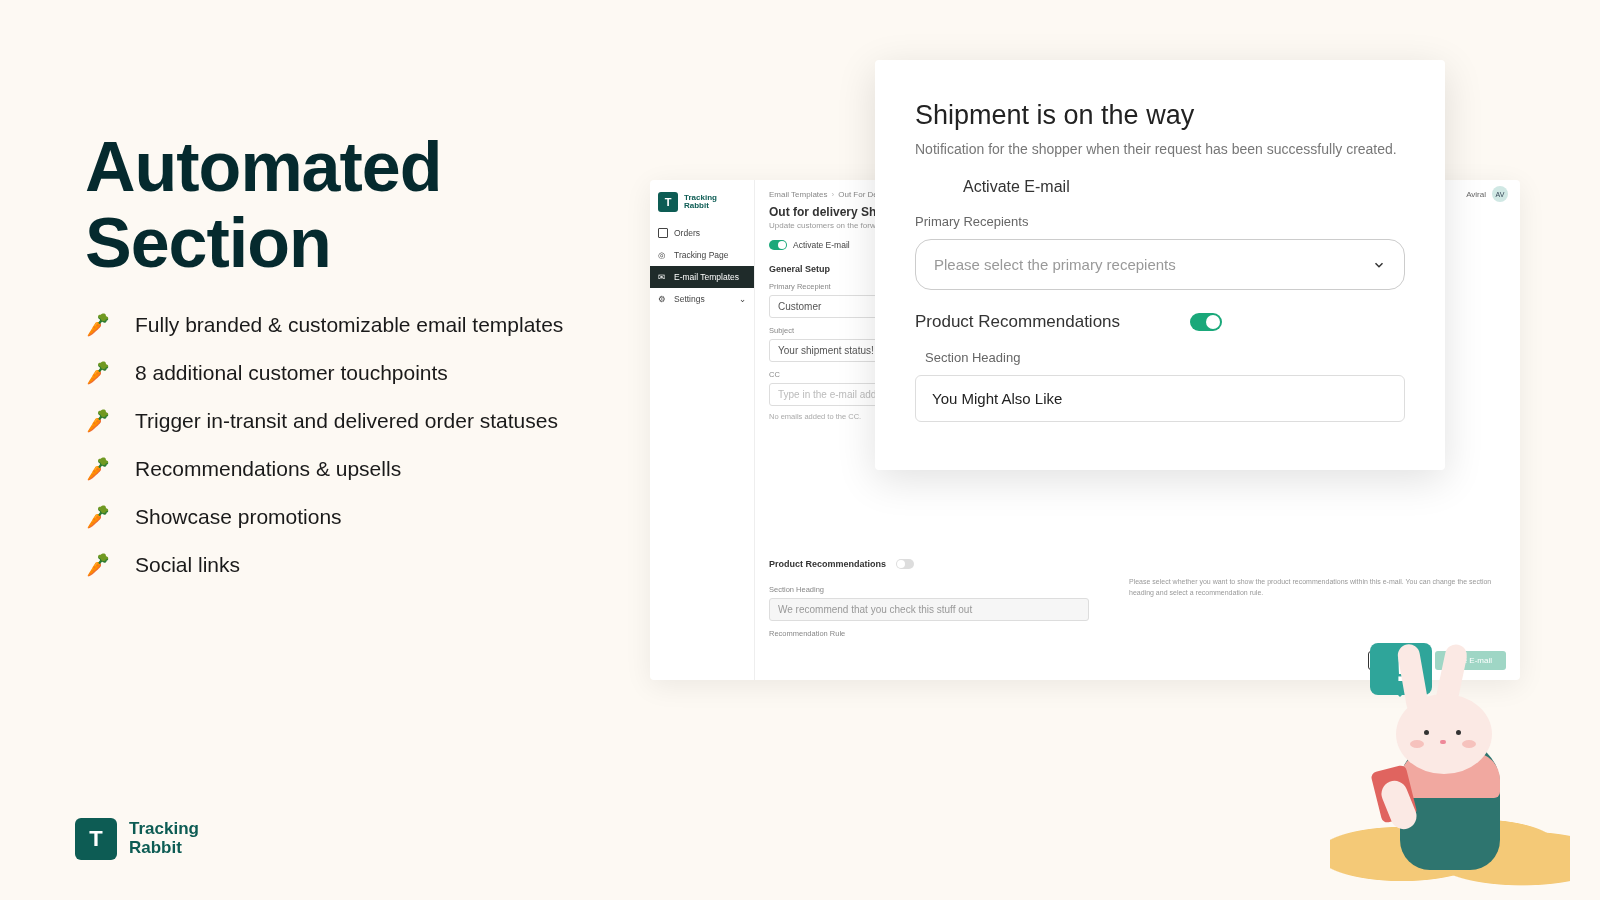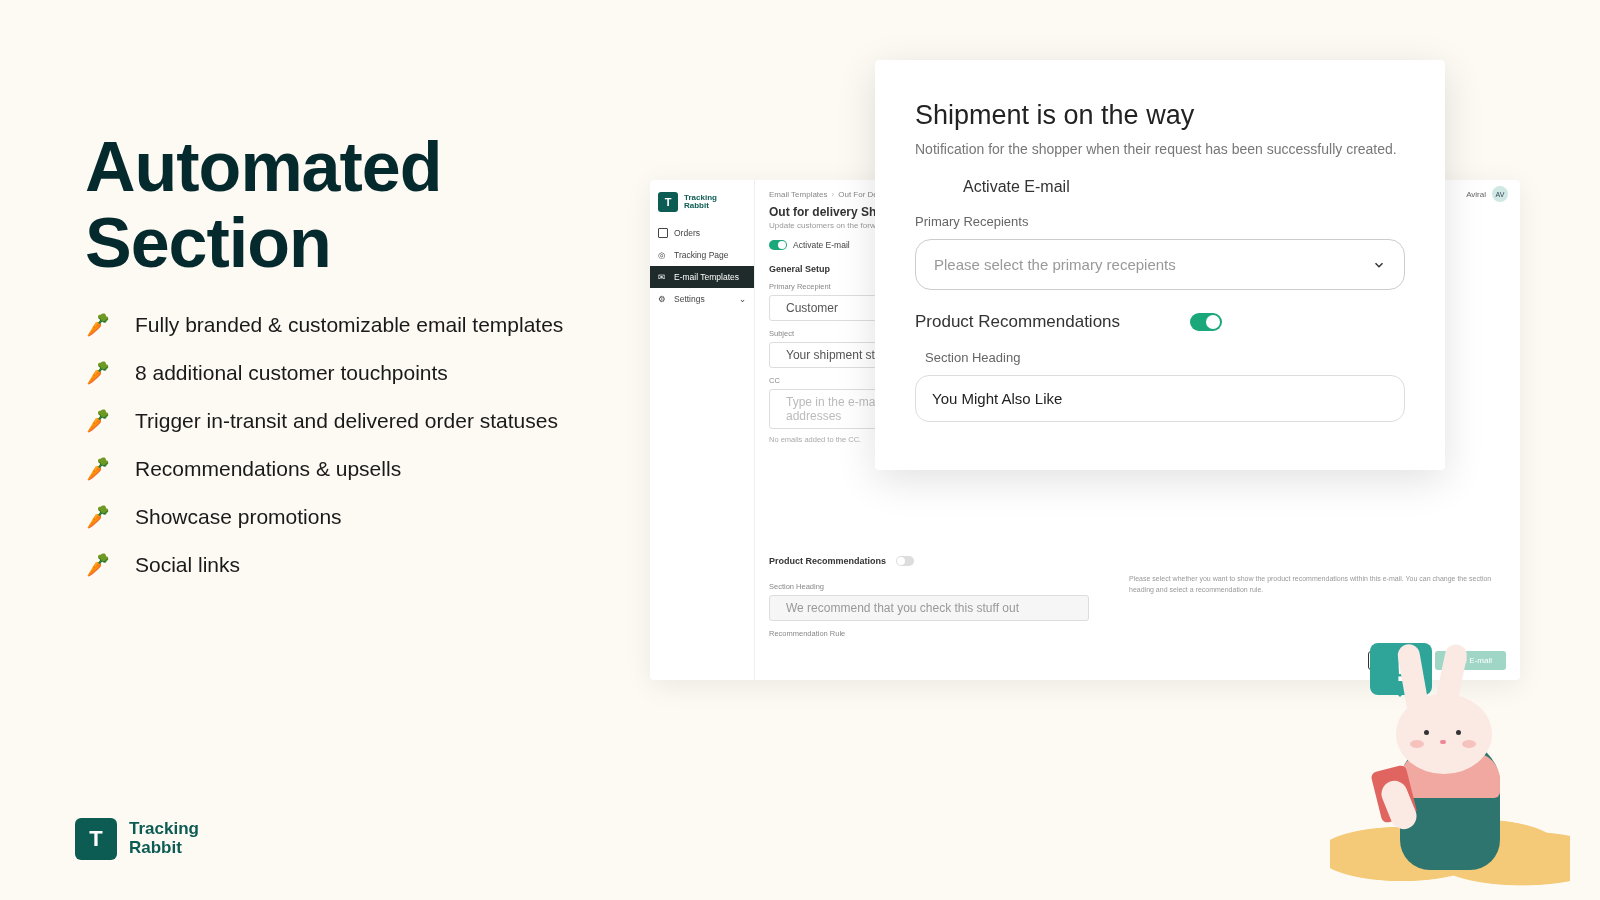--- a/index.html
+++ b/index.html
@@ -106,21 +106,21 @@
 .bc .sep{ margin:0 4px; color:#bbb; }
 .panel-title { font-size:12px; font-weight:600; margin-top:6px; }
 .panel-sub { font-size:8px; color:#999; margin-top:2px; }
 .activate-row{ display:flex; align-items:center; gap:6px; margin-top:10px; font-size:8.5px; color:#444;}
 .toggle-sm{ width:18px; height:10px; background:#1aa87a; border-radius:6px; position:relative;}
 .toggle-sm::after{content:""; position:absolute; right:1px; top:1px; width:8px;height:8px;background:#fff;border-radius:50%;}
 .form-sec-title{ font-size:9px; font-weight:600; margin-top:14px; color:#333;}
 .form-label{ font-size:7.5px; color:#888; margin-top:8px;}
 .form-input{
   margin-top:4px; border:1px solid #ddd; border-radius:3px;
-  padding:5px 16px; font-size:12px; color:#555; background:#fff;
+  padding:5px 8px; font-size:10px; color:#555; background:#fff;
 }
 .form-input.ghost{ color:#bbb; }
 .hint{ font-size:7.5px; color:#aaa; margin-top:6px;}
 .prod-reco{
   position:absolute; left:14px; bottom:42px; right:14px;
 }
 .reco-head{ display:flex; align-items:center; gap:10px; font-size:9px; font-weight:600;}
 .toggle-off{ width:18px;height:10px;background:#ddd;border-radius:6px;position:relative;}
 .toggle-off::after{content:"";position:absolute;left:1px;top:1px;width:8px;height:8px;background:#fff;border-radius:50%;}
 .reco-row{ display:flex; gap:40px; align-items:flex-start; margin-top:8px;}
@@ -151,21 +151,21 @@
   margin-top:10px; border:1px solid #ccc; border-radius:16px;
   padding:16px 18px; display:flex; justify-content:space-between;
   align-items:center; color:#999; font-size:15px;
 }
 .chev{ width:14px;height:14px; }
 .fc-row{ display:flex; align-items:center; justify-content:flex-start; gap:70px; margin-top:22px;}
 .fc-row .lbl{ font-size:17px; color:#333;}
 .toggle-lg{ width:32px;height:18px;background:#1aa87a;border-radius:10px;position:relative;}
 .toggle-lg::after{content:"";position:absolute;right:2px;top:2px;width:14px;height:14px;background:#fff;border-radius:50%;}
 .fc-input{
-  margin-top:10px; border:1px solid #ddd; border-radius:14px;
+  margin-top:10px; border:1px solid #ddd; border-radius:6px;
   padding:14px 16px; font-size:15px; color:#222;
 }
 
 
 .bubble{
   position:absolute;
   right:168px; bottom:205px;
   width:62px; height:52px;
   background:#2fa59a;
   border-radius:8px;

